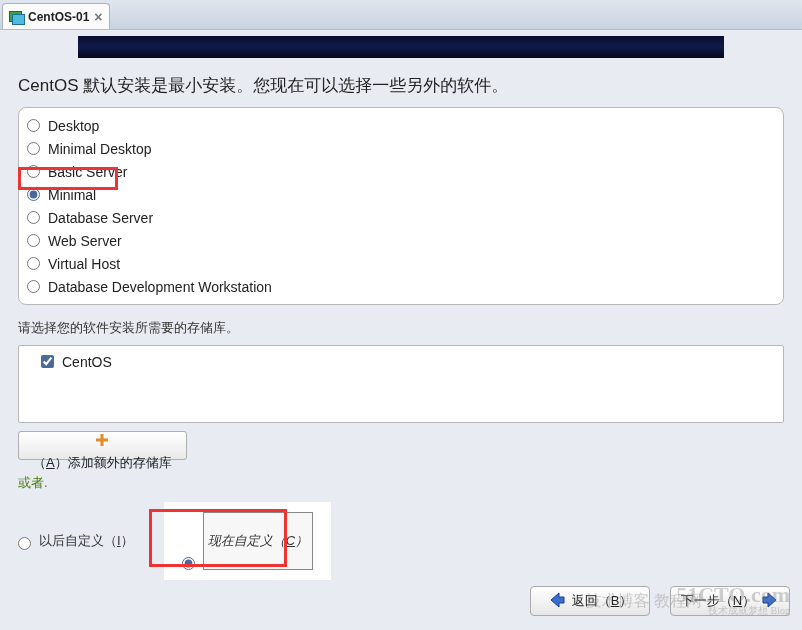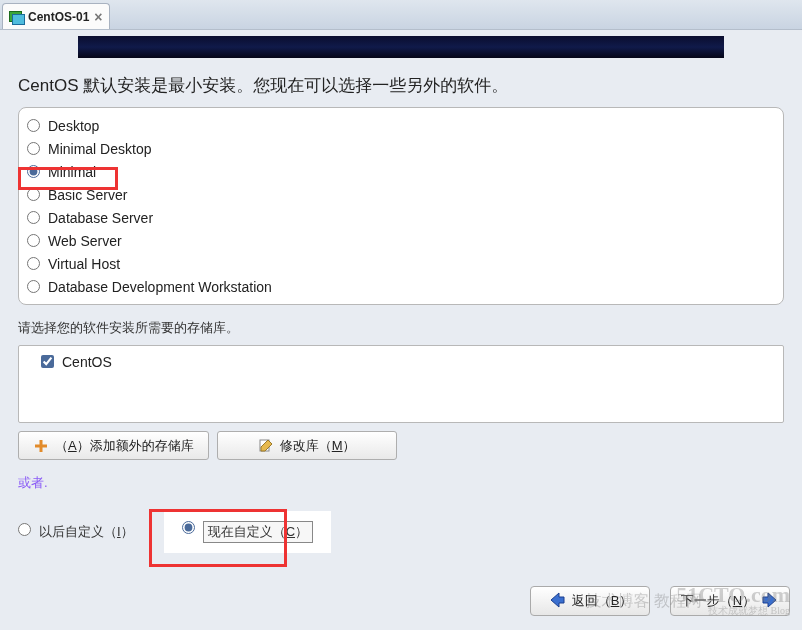--- a/index.html
+++ b/index.html
@@ -147,46 +147,46 @@
     border: 1px solid #aeaeae;
     border-radius: 3px;
     height: 29px;
     padding: 0 14px;
     font-size: 13px;
     display: inline-flex;
     align-items: center;
     gap: 6px;
     cursor: pointer;
     color: #222;
+    flex-direction: column;
   }
   .btn .ico { width: 16px; height: 16px; display: inline-flex; align-items:center; justify-content:center; }
   .plus-ico svg { width:16px; height:16px; }
   .edit-ico svg { width:16px; height:16px; }
   .back-ico svg, .next-ico svg { width:18px; height:18px; }
   
   .or-label {
     margin: 14px 18px 10px 18px;
     font-size: 13px;
-    color: #8b5cf6;
+    color: #4d7c0f;
   }
   
   .custom-row {
     margin: 8px 18px;
     display: flex;
     align-items: center;
     gap: 30px;
   }
   .custom-opt {
     display: inline-flex;
-    align-items: flex-start;
+    align-items: flex-end;
     gap: 8px;
     font-size: 13px;
     background: #fff;
     padding: 0;
-    margin-top: 9px;
   }
   .custom-opt.boxed {
     padding: 10px 18px;
   }
   .custom-opt input { margin: 0; accent-color:#4a6a9a; }
   
   .nav-row {
     position: absolute;
     bottom: 14px;
     right: 12px;
@@ -256,26 +256,26 @@
   <div class="listbox">
     <div class="option-row">
       <input type="radio" name="itype" style="">
       <label>Desktop</label>
     </div>
     <div class="option-row">
       <input type="radio" name="itype" style="">
       <label>Minimal Desktop</label>
     </div>
     <div class="option-row">
+      <input type="radio" name="itype" style="">
+      <label>Basic Server</label>
+    </div>
+    <div class="option-row">
       <input type="radio" name="itype" checked="" style="">
       <label>Minimal</label>
-    </div>
-    <div class="option-row">
-      <input type="radio" name="itype" style="">
-      <label>Basic Server</label>
     </div>
     <div class="option-row">
       <input type="radio" name="itype" style="">
       <label>Database Server</label>
     </div>
     <div class="option-row">
       <input type="radio" name="itype" style="">
       <label>Web Server</label>
     </div>
     <div class="option-row">
@@ -300,41 +300,32 @@
   <div class="btn-row">
     <button class="btn">
       <span class="ico plus-ico">
         <svg viewBox="0 0 16 16">
             <rect x="6.5" y="2" width="3" height="12" fill="#e28b2b"></rect>
             <rect x="2" y="6.5" width="12" height="3" fill="#e28b2b"></rect>
           </svg>
       </span>
       <span><span>（</span><u class="mn">A</u><span>）添加额外的存储库</span></span>
     </button>
-    <button class="btn" style="width:180px;justify-content:center">
-      <span class="ico edit-ico">
-        <svg viewBox="0 0 16 16">
-            <rect x="2" y="2" width="9" height="11" fill="#fff" stroke="#888"></rect>
-            <path d="M10 2 L14 6 L7 13 L3 13 L3 9 Z" fill="#e6b84d" stroke="#9b7a2a"></path>
-          </svg>
-      </span>
-      <span><span>修改库（</span><u class="mn">M</u><span>）</span></span>
-    </button>
   </div>
 
   <div class="or-label">或者.</div>
 
   <div class="custom-row">
     <label class="custom-opt" style="background:transparent">
       <input type="radio" name="cust" style="">
       <span><span>以后自定义（</span><u class="mn">I</u><span>）</span></span>
     </label>
     <label class="custom-opt boxed">
       <input type="radio" name="cust" checked="" style="">
-      <span style="border:1px solid #888; padding:1px 4px; background:#f7f7f7;"><span>现在自定义（</span><u class="mn">C</u><span>）</span></span>
+      <span style="border:1px solid #888; padding:19px 4px; background:#f7f7f7;font-style:italic;"><span>现在自定义（</span><u class="mn">C</u><span>）</span></span>
     </label>
   </div>
 
   <div class="nav-row">
     <button class="nav-btn">
       <span class="ico back-ico">
         <svg viewBox="0 0 18 18">
             <path d="M11 2 L3 9 L11 16 L11 12 L16 12 L16 6 L11 6 Z" fill="#3a6fcf" stroke="#1a3f8f"></path>
           </svg>
       </span>

